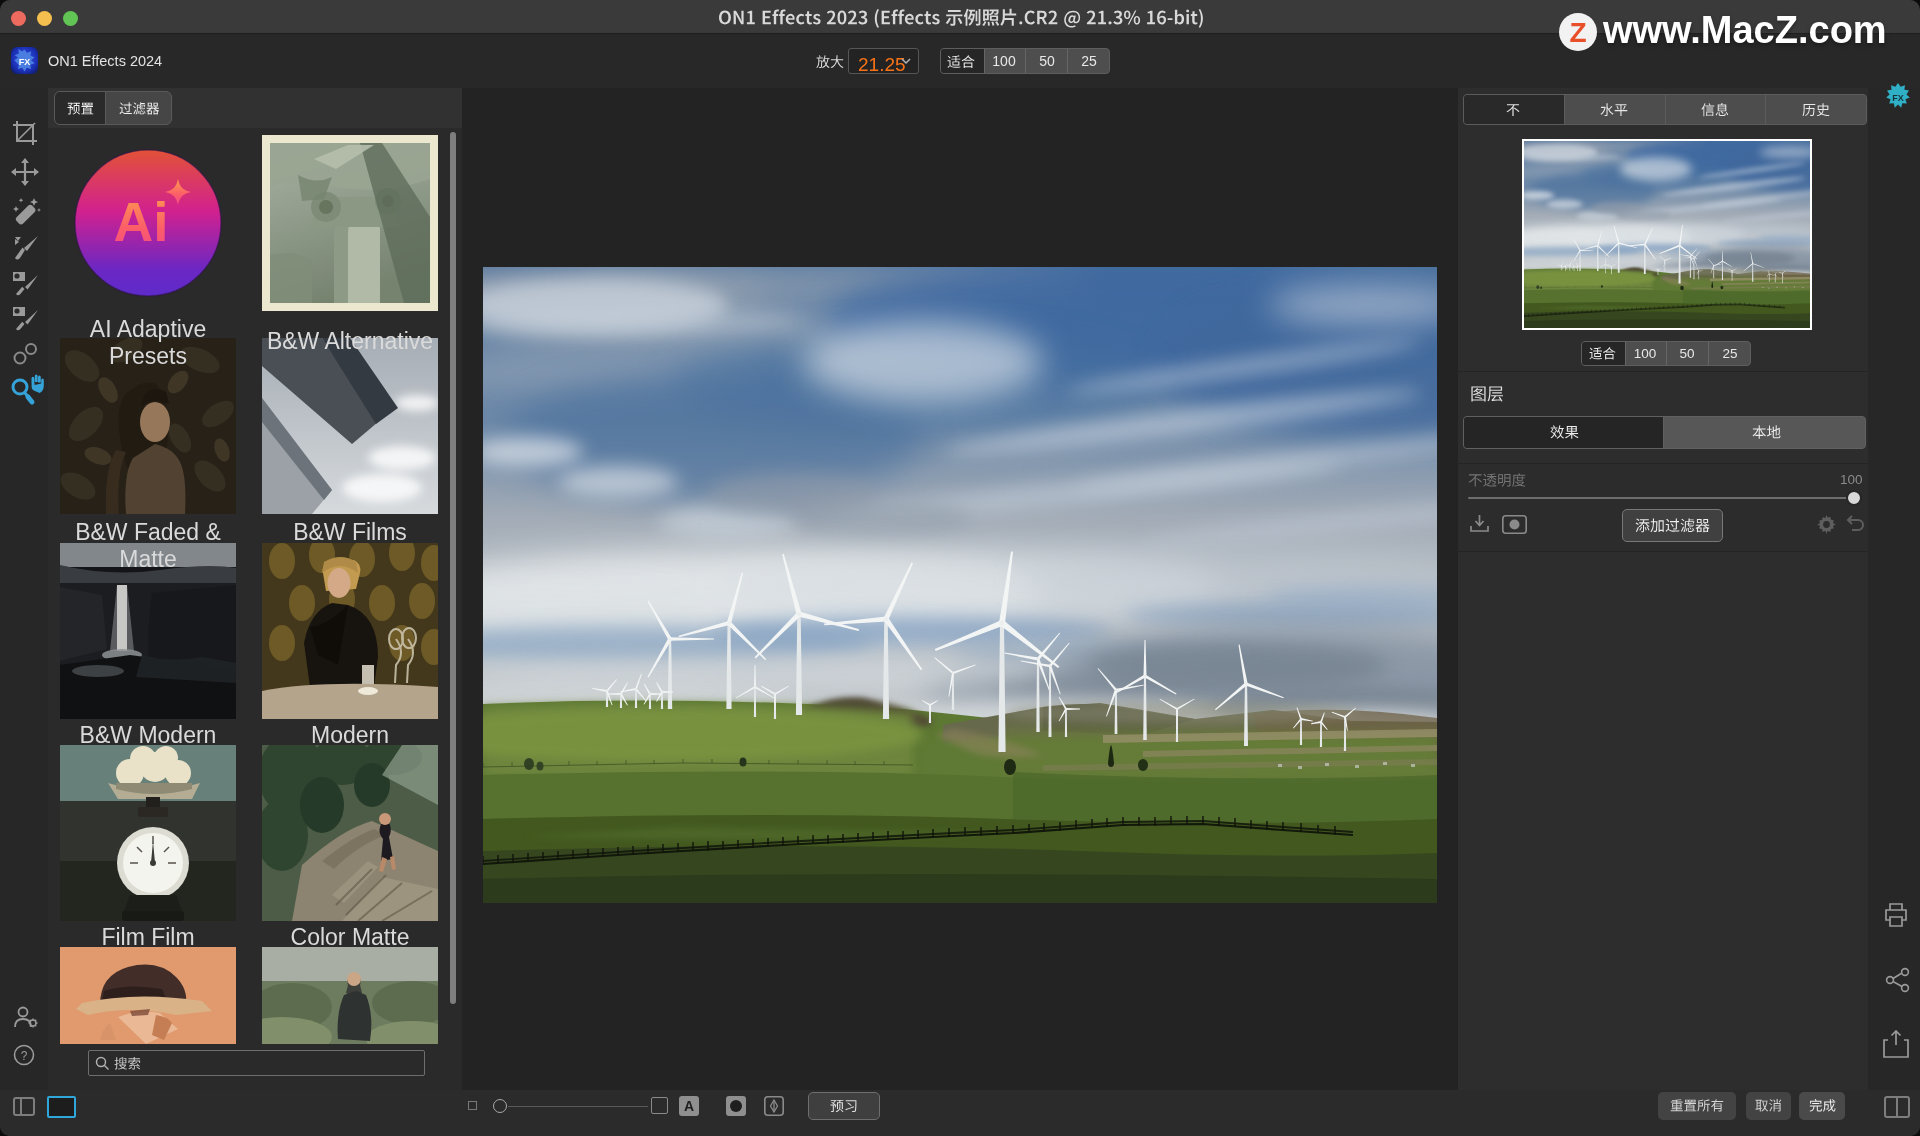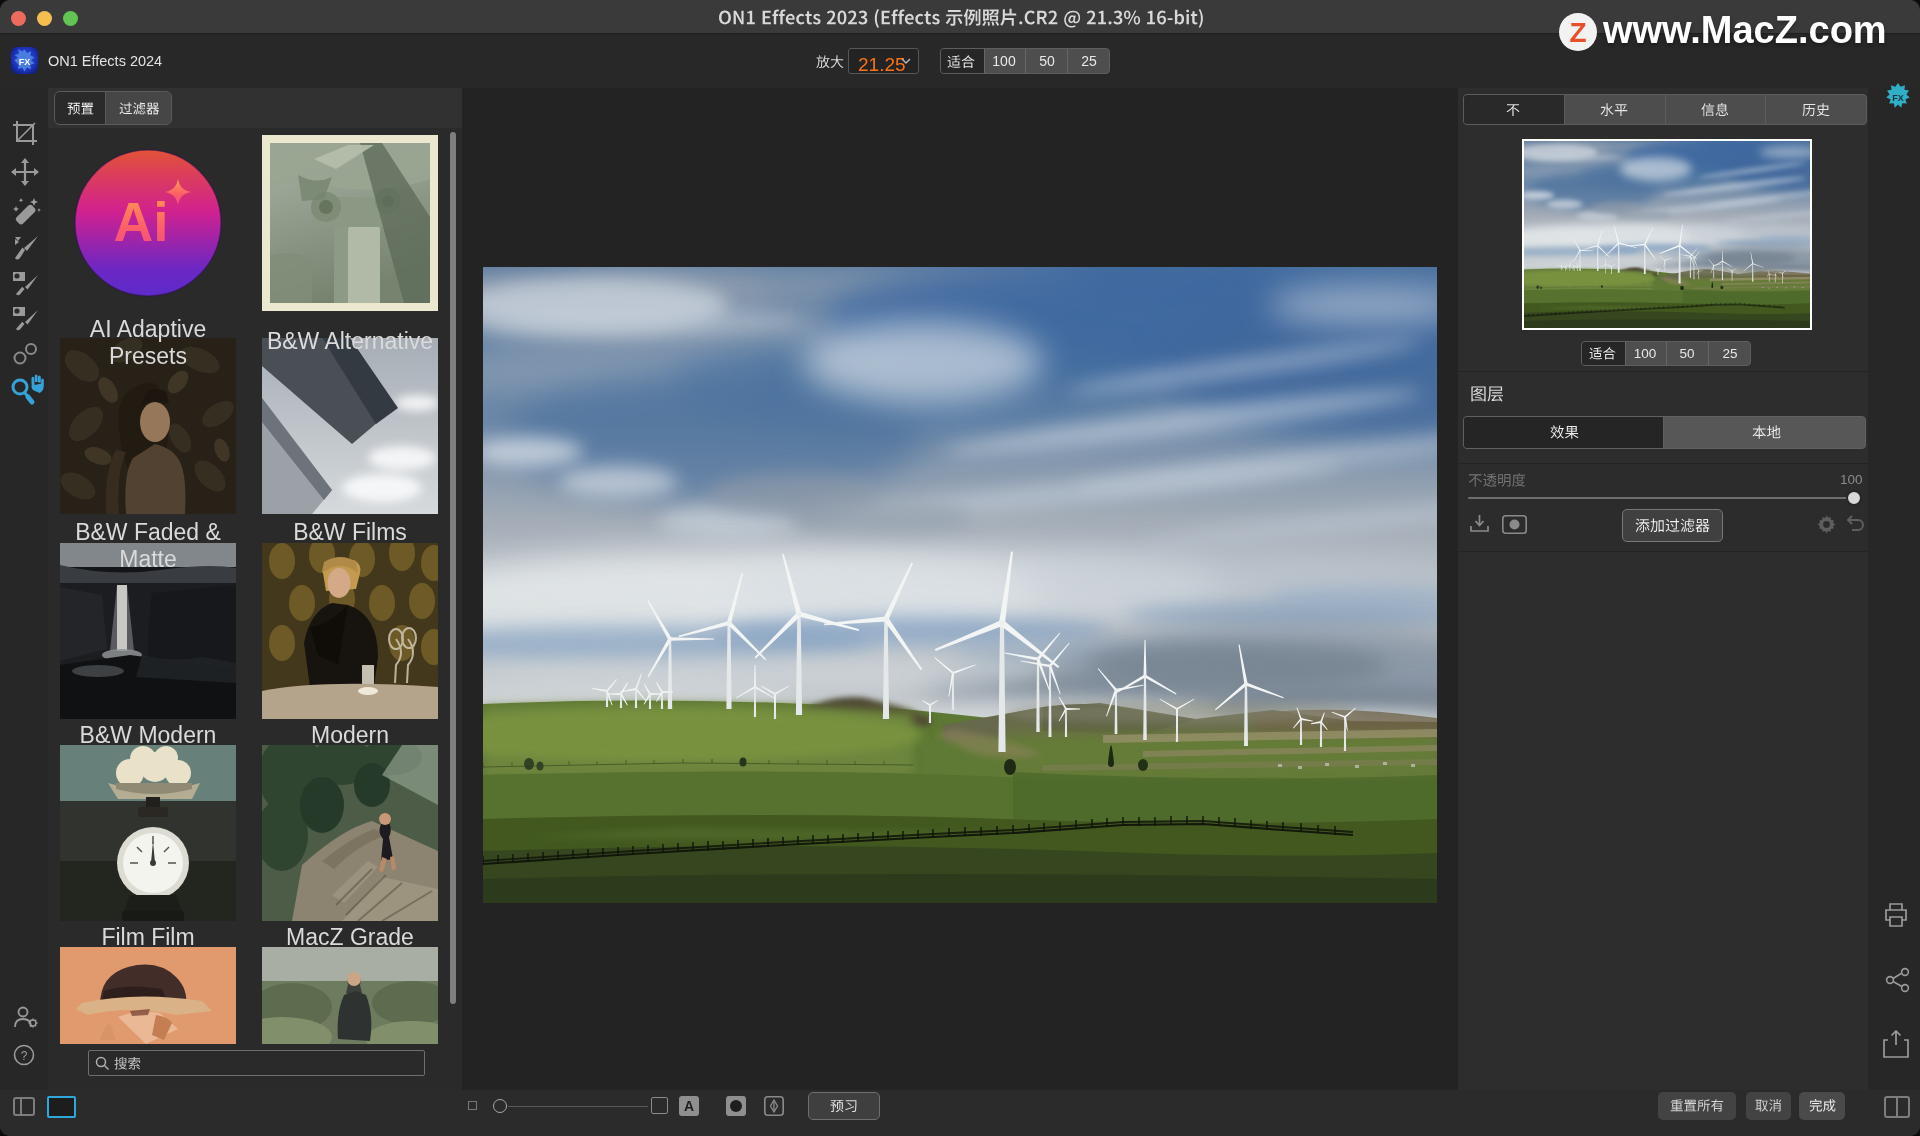--- a/index.html
+++ b/index.html
@@ -344,21 +344,21 @@
 <path d="M82 48q-8 18-6 44l32 2q4-26-4-46l-10-4z" fill="#2e3230"></path>
 <circle cx="92" cy="32" r="7" fill="#caa687"></circle>
       </svg></div>
 <div class="lbl" style="left:60px;top:316px">AI Adaptive Presets</div>
 <div class="lbl" style="left:262px;top:328px">B&amp;W Alternative</div>
 <div class="lbl" style="left:60px;top:519px">B&amp;W Faded &amp; Matte</div>
 <div class="lbl" style="left:262px;top:519px">B&amp;W Films</div>
 <div class="lbl" style="left:60px;top:722px">B&amp;W Modern</div>
 <div class="lbl" style="left:262px;top:722px">Modern</div>
 <div class="lbl" style="left:60px;top:924px">Film Film</div>
-<div class="lbl" style="left:262px;top:924px">MacZ Grade</div>
+<div class="lbl" style="left:262px;top:924px">Color Matte</div>
 <div class="abs" style="left:450px;top:132px;width:6px;height:872px;background:#8d8d8d;border-radius:3px;opacity:0.85"></div>
 <div class="abs" style="left:48px;top:1044px;width:414px;height:46px;background:#2a2a2a"></div>
 <div class="abs" style="left:88px;top:1050px;width:337px;height:26px;border:1.5px solid #6e6e6e;border-radius:2px"></div>
 <svg class="abs" style="left:95px;top:1056px" width="15" height="15">
       <circle cx="6" cy="6" r="4.5" stroke="#b0b0b0" stroke-width="1.5" fill="none"></circle>
       <line x1="9.5" y1="9.5" x2="13.5" y2="13.5" stroke="#b0b0b0" stroke-width="1.5"></line>
     </svg>
 <svg style="position:absolute;left:114.0px;top:1054.5px;z-index:5" width="29.0" height="18.2">
       <g transform="translate(0,13.5)">
         <path d="M0.5 -4.2Q1.3 -4.4 2.4 -4.8Q3.4 -5.2 4.5 -5.6L4.7 -4.7Q3.7 -4.3 2.7 -3.9Q1.6 -3.5 0.8 -3.2ZM0.6 -8.6H4.6V-7.7H0.6ZM2.2 -11.3H3.2V-0.2Q3.2 0.2 3.1 0.5Q3.0 0.7 2.8 0.8Q2.5 0.9 2.1 1.0Q1.7 1.0 1.2 1.0Q1.1 0.8 1.0 0.5Q1.0 0.3 0.9 0.0Q1.3 0.1 1.6 0.1Q1.9 0.1 2.0 0.0Q2.1 0.0 2.2 0.0Q2.2 -0.0 2.2 -0.2ZM7.5 -10.9 8.2 -10.2Q7.6 -9.9 6.9 -9.6Q6.2 -9.4 5.6 -9.2Q5.6 -9.4 5.5 -9.6Q5.4 -9.8 5.3 -9.9Q5.9 -10.1 6.5 -10.3Q7.1 -10.6 7.5 -10.9ZM5.3 -9.9 6.2 -9.6V-5.2H5.3ZM5.6 -6.1H11.4V-9.4H9.8V-10.2H12.4V-5.2H5.6ZM5.7 -8.1H7.6V-7.4H5.7ZM9.8 -8.1H11.9V-7.4H9.8ZM8.3 -11.4H9.2V-3.5H8.3ZM5.1 -3.9H11.6V-3.1H5.1ZM11.3 -3.9H11.5L11.7 -4.0L12.3 -3.7Q11.8 -2.6 11.0 -1.8Q10.2 -1.0 9.2 -0.4Q8.2 0.2 7.0 0.5Q5.8 0.9 4.6 1.1Q4.5 0.9 4.4 0.7Q4.2 0.4 4.1 0.3Q5.3 0.1 6.4 -0.2Q7.5 -0.5 8.5 -1.0Q9.4 -1.5 10.2 -2.2Q10.9 -2.9 11.3 -3.8ZM6.4 -3.3Q7.0 -2.4 8.0 -1.7Q9.0 -1.0 10.3 -0.5Q11.5 -0.0 13.0 0.2Q12.9 0.3 12.8 0.5Q12.6 0.6 12.6 0.8Q12.5 0.9 12.4 1.0Q10.9 0.8 9.6 0.2Q8.3 -0.3 7.3 -1.1Q6.3 -1.9 5.6 -3.0Z M19.7 -11.4H20.8V-7.6H19.7ZM22.5 -4.4 23.2 -4.9Q23.7 -4.5 24.2 -4.0Q24.7 -3.5 25.2 -3.1Q25.7 -2.6 25.9 -2.2L25.2 -1.7Q24.9 -2.1 24.5 -2.6Q24.0 -3.0 23.5 -3.5Q23.0 -4.0 22.5 -4.4ZM22.1 -1.4 22.8 -1.9Q23.4 -1.6 24.0 -1.2Q24.6 -0.9 25.2 -0.5Q25.8 -0.1 26.2 0.2L25.3 0.8Q25.0 0.5 24.4 0.1Q23.9 -0.3 23.3 -0.7Q22.6 -1.1 22.1 -1.4ZM17.4 -1.8 18.3 -1.5Q17.9 -1.0 17.4 -0.6Q16.8 -0.2 16.2 0.2Q15.6 0.5 15.1 0.8Q15.0 0.7 14.9 0.6Q14.7 0.5 14.6 0.3Q14.4 0.2 14.3 0.1Q15.2 -0.2 16.0 -0.8Q16.8 -1.3 17.4 -1.8ZM14.5 -10.2H26.0V-9.3H14.5ZM14.4 -8.0H26.1V-5.5H25.1V-7.1H15.4V-5.5H14.4ZM15.1 -2.1Q15.1 -2.2 15.1 -2.3Q15.0 -2.5 15.0 -2.7Q14.9 -2.8 14.9 -3.0Q15.2 -3.0 15.7 -3.1Q16.1 -3.3 16.7 -3.5Q17.0 -3.6 17.7 -3.9Q18.3 -4.2 19.2 -4.6Q20.0 -5.0 20.9 -5.5Q21.8 -6.0 22.6 -6.5L23.3 -5.9Q21.5 -4.8 19.6 -3.9Q17.7 -3.1 15.8 -2.5V-2.4Q15.8 -2.4 15.7 -2.4Q15.6 -2.4 15.5 -2.3Q15.3 -2.3 15.2 -2.2Q15.1 -2.1 15.1 -2.1ZM15.1 -2.1 15.1 -2.7 15.8 -3.0 24.2 -3.5Q24.2 -3.3 24.3 -3.1Q24.3 -2.9 24.4 -2.8Q22.4 -2.6 20.9 -2.5Q19.5 -2.5 18.5 -2.4Q17.5 -2.3 16.9 -2.3Q16.3 -2.2 16.0 -2.2Q15.6 -2.2 15.4 -2.1Q15.3 -2.1 15.1 -2.1ZM16.1 -4.3Q16.1 -4.4 16.1 -4.6Q16.0 -4.7 16.0 -4.9Q15.9 -5.1 15.9 -5.2Q16.0 -5.2 16.3 -5.3Q16.5 -5.4 16.8 -5.5Q17.0 -5.6 17.3 -5.8Q17.6 -6.0 18.0 -6.2Q18.4 -6.5 18.9 -6.8Q19.3 -7.1 19.7 -7.4L20.4 -6.8Q19.5 -6.2 18.6 -5.7Q17.6 -5.1 16.6 -4.7V-4.7Q16.6 -4.7 16.5 -4.7Q16.4 -4.6 16.2 -4.5Q16.1 -4.4 16.1 -4.3ZM16.1 -4.3 16.1 -4.9 16.6 -5.1 21.3 -5.4Q21.2 -5.2 21.2 -5.0Q21.1 -4.8 21.1 -4.7Q19.8 -4.7 19.0 -4.6Q18.1 -4.5 17.6 -4.5Q17.1 -4.5 16.8 -4.4Q16.5 -4.4 16.3 -4.4Q16.2 -4.3 16.1 -4.3ZM20.0 -2.9H20.9V-0.1Q20.9 0.3 20.8 0.5Q20.7 0.7 20.4 0.9Q20.1 1.0 19.6 1.0Q19.0 1.0 18.3 1.0Q18.3 0.8 18.1 0.5Q18.0 0.3 17.9 0.1Q18.3 0.1 18.7 0.1Q19.1 0.1 19.3 0.1Q19.6 0.1 19.7 0.1Q19.9 0.1 19.9 0.0Q20.0 -0.0 20.0 -0.1Z" fill="#c9c9c9"></path>

